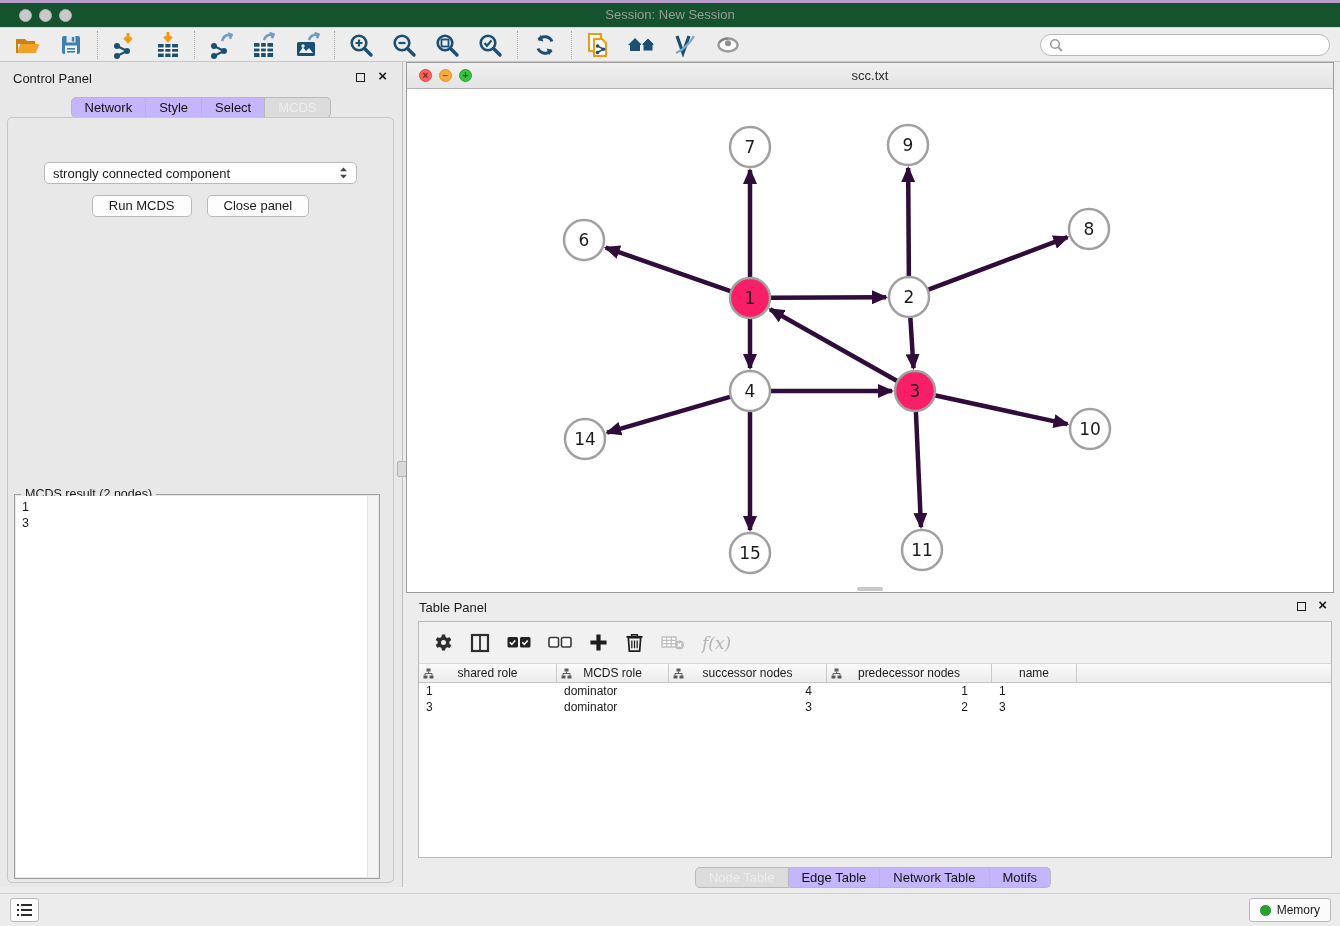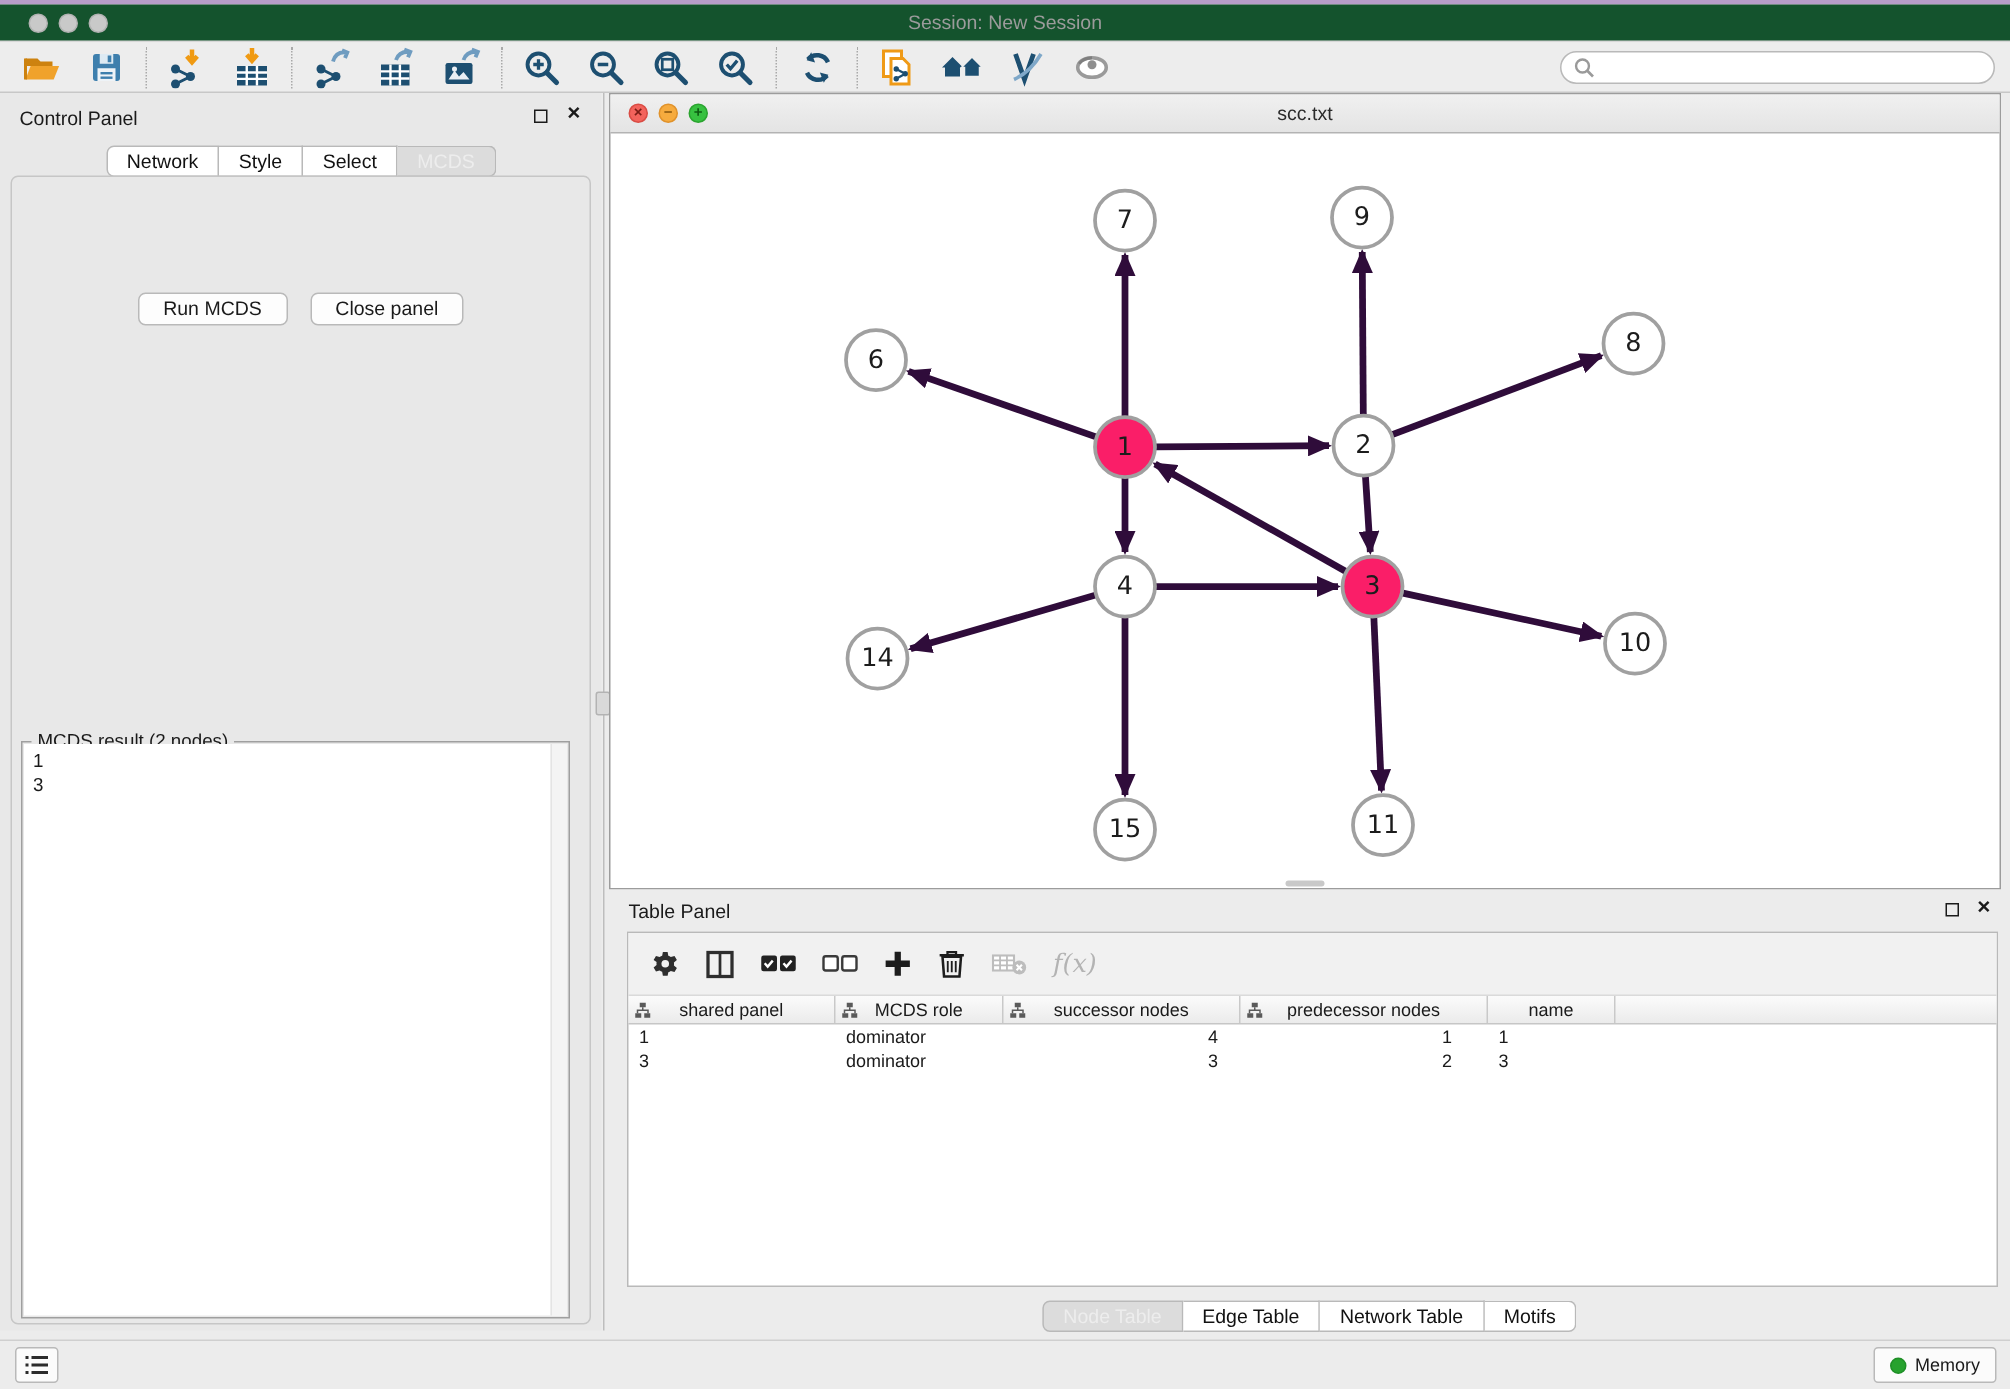--- a/index.html
+++ b/index.html
@@ -19,21 +19,21 @@
   .tb-sep { width:1px; height:28px; border-left:1px dotted #a9a9a9; margin:0 5px; }
   .searchbox { margin-left:auto; margin-right:10px; width:290px; height:22px; background:#fff; border:1px solid #b9b9b9; border-radius:12px; display:flex; align-items:center; padding:0 8px; }
   .searchbox input { border:none; outline:none; flex:1; font-size:12px; background:transparent; font-family:"Liberation Sans",sans-serif; }
 
   
   .control-panel { position:absolute; left:0; top:62px; width:401px; height:825px; background:#e8e8e8; }
   .panel-title { position:absolute; left:13px; top:9px; font-size:13px; color:#1a1a1a; }
   .win-float { position:absolute; width:9px; height:9px; border:1.6px solid #1a1a1a; top:11px; }
   .win-close { position:absolute; top:5px; font-size:15px; font-weight:bold; color:#1a1a1a; line-height:18px; }
   .cp-tabs { position:absolute; top:35px; left:50%; transform:translateX(-50%); display:flex; }
-  .seg { padding:0 13px; height:21px; line-height:20px; font-size:13px; background:#ffffff; border:1px solid #b9b9b9; border-left:none; color:#111; white-space:nowrap; }
+  .seg { padding:0 13px; height:21px; line-height:20px; font-size:13px; background:#c4b5fd; border:1px solid #b9b9b9; border-left:none; color:#111; white-space:nowrap; }
   .seg:first-child { border-left:1px solid #b9b9b9; border-radius:5px 0 0 5px; }
   .seg:last-child { border-radius:0 5px 5px 0; }
   .seg-active { background:#dcdcdc; color:#ededed; }
   .cp-box { position:absolute; top:55px; left:7px; right:7px; bottom:4px; border:1px solid #c6c6c6; border-radius:5px; background:#e8e8e8; }
   .opt-label { position:absolute; top:20px; width:100%; text-align:center; font-size:13px; }
   .opt-select { position:absolute; top:44px; left:36px; right:36px; height:22px; background:#fff; border:1px solid #b9b9b9; border-radius:5px; font-size:13px; display:flex; align-items:center; padding:0 8px; }
   .opt-select .sel-text { flex:1; }
   .btn-row { position:absolute; top:77px; width:100%; display:flex; justify-content:center; gap:15px; }
   .mac-btn { height:22px; padding:0 16px; background:#fdfdfd; border:1px solid #b9b9b9; border-radius:5px; font-size:13px; line-height:20px; }
   .mcds-fieldset { position:absolute; left:6px; right:13px; top:376px; bottom:3px; border:1px solid #9f9f9f; }
@@ -235,20 +235,27 @@
   <div class="panel-title">Control Panel</div>
   <span class="win-float" style="right:36px"></span>
   <span class="win-close" style="right:14px">×</span>
   <div class="cp-tabs" id="cp-tabs">
       <div class="seg">Network</div>
       <div class="seg">Style</div>
       <div class="seg">Select</div>
       <div class="seg seg-active">MCDS</div>
     </div>
   <div class="cp-box">
+    <div class="opt-select">
+      <span class="sel-text">strongly connected component</span>
+      <svg width="9" height="14" viewBox="0 0 9 14">
+        <path d="M1 5.2L4.5 1.5 8 5.2z" fill="#444"></path>
+        <path d="M1 8.8L4.5 12.5 8 8.8z" fill="#444"></path>
+      </svg>
+    </div>
     <div class="btn-row">
       <div class="mac-btn">Run MCDS</div>
       <div class="mac-btn">Close panel</div>
     </div>
     <div class="mcds-fieldset">
       <div class="mcds-legend">MCDS result (2 nodes)</div>
       <div class="result-area" id="result-lines">
           <div class="result-line">1</div>
           <div class="result-line">3</div>
         </div>
@@ -396,21 +403,21 @@
       </div>
     </div>
     <div class="tbl-head" id="tbl-head">
         <div class="th" style="width: 138px;">
           <svg class="col-icon" width="11" height="11" viewBox="0 0 11 11">
             <rect x="3.5" y="0.5" width="4" height="3" fill="#5a5a5a"></rect>
             <path d="M5.5 3.5v2M2 7.5V5.5h7v2" fill="none" stroke="#5a5a5a" stroke-width="1"></path>
             <rect x="0.5" y="7.5" width="4" height="3" fill="#5a5a5a"></rect>
             <rect x="6.5" y="7.5" width="4" height="3" fill="#5a5a5a"></rect>
           </svg>
-          <span>shared panel</span>
+          <span>shared role</span>
         </div>
         <div class="th" style="width: 112px;">
           <svg class="col-icon" width="11" height="11" viewBox="0 0 11 11">
             <rect x="3.5" y="0.5" width="4" height="3" fill="#5a5a5a"></rect>
             <path d="M5.5 3.5v2M2 7.5V5.5h7v2" fill="none" stroke="#5a5a5a" stroke-width="1"></path>
             <rect x="0.5" y="7.5" width="4" height="3" fill="#5a5a5a"></rect>
             <rect x="6.5" y="7.5" width="4" height="3" fill="#5a5a5a"></rect>
           </svg>
           <span>MCDS role</span>
         </div>

